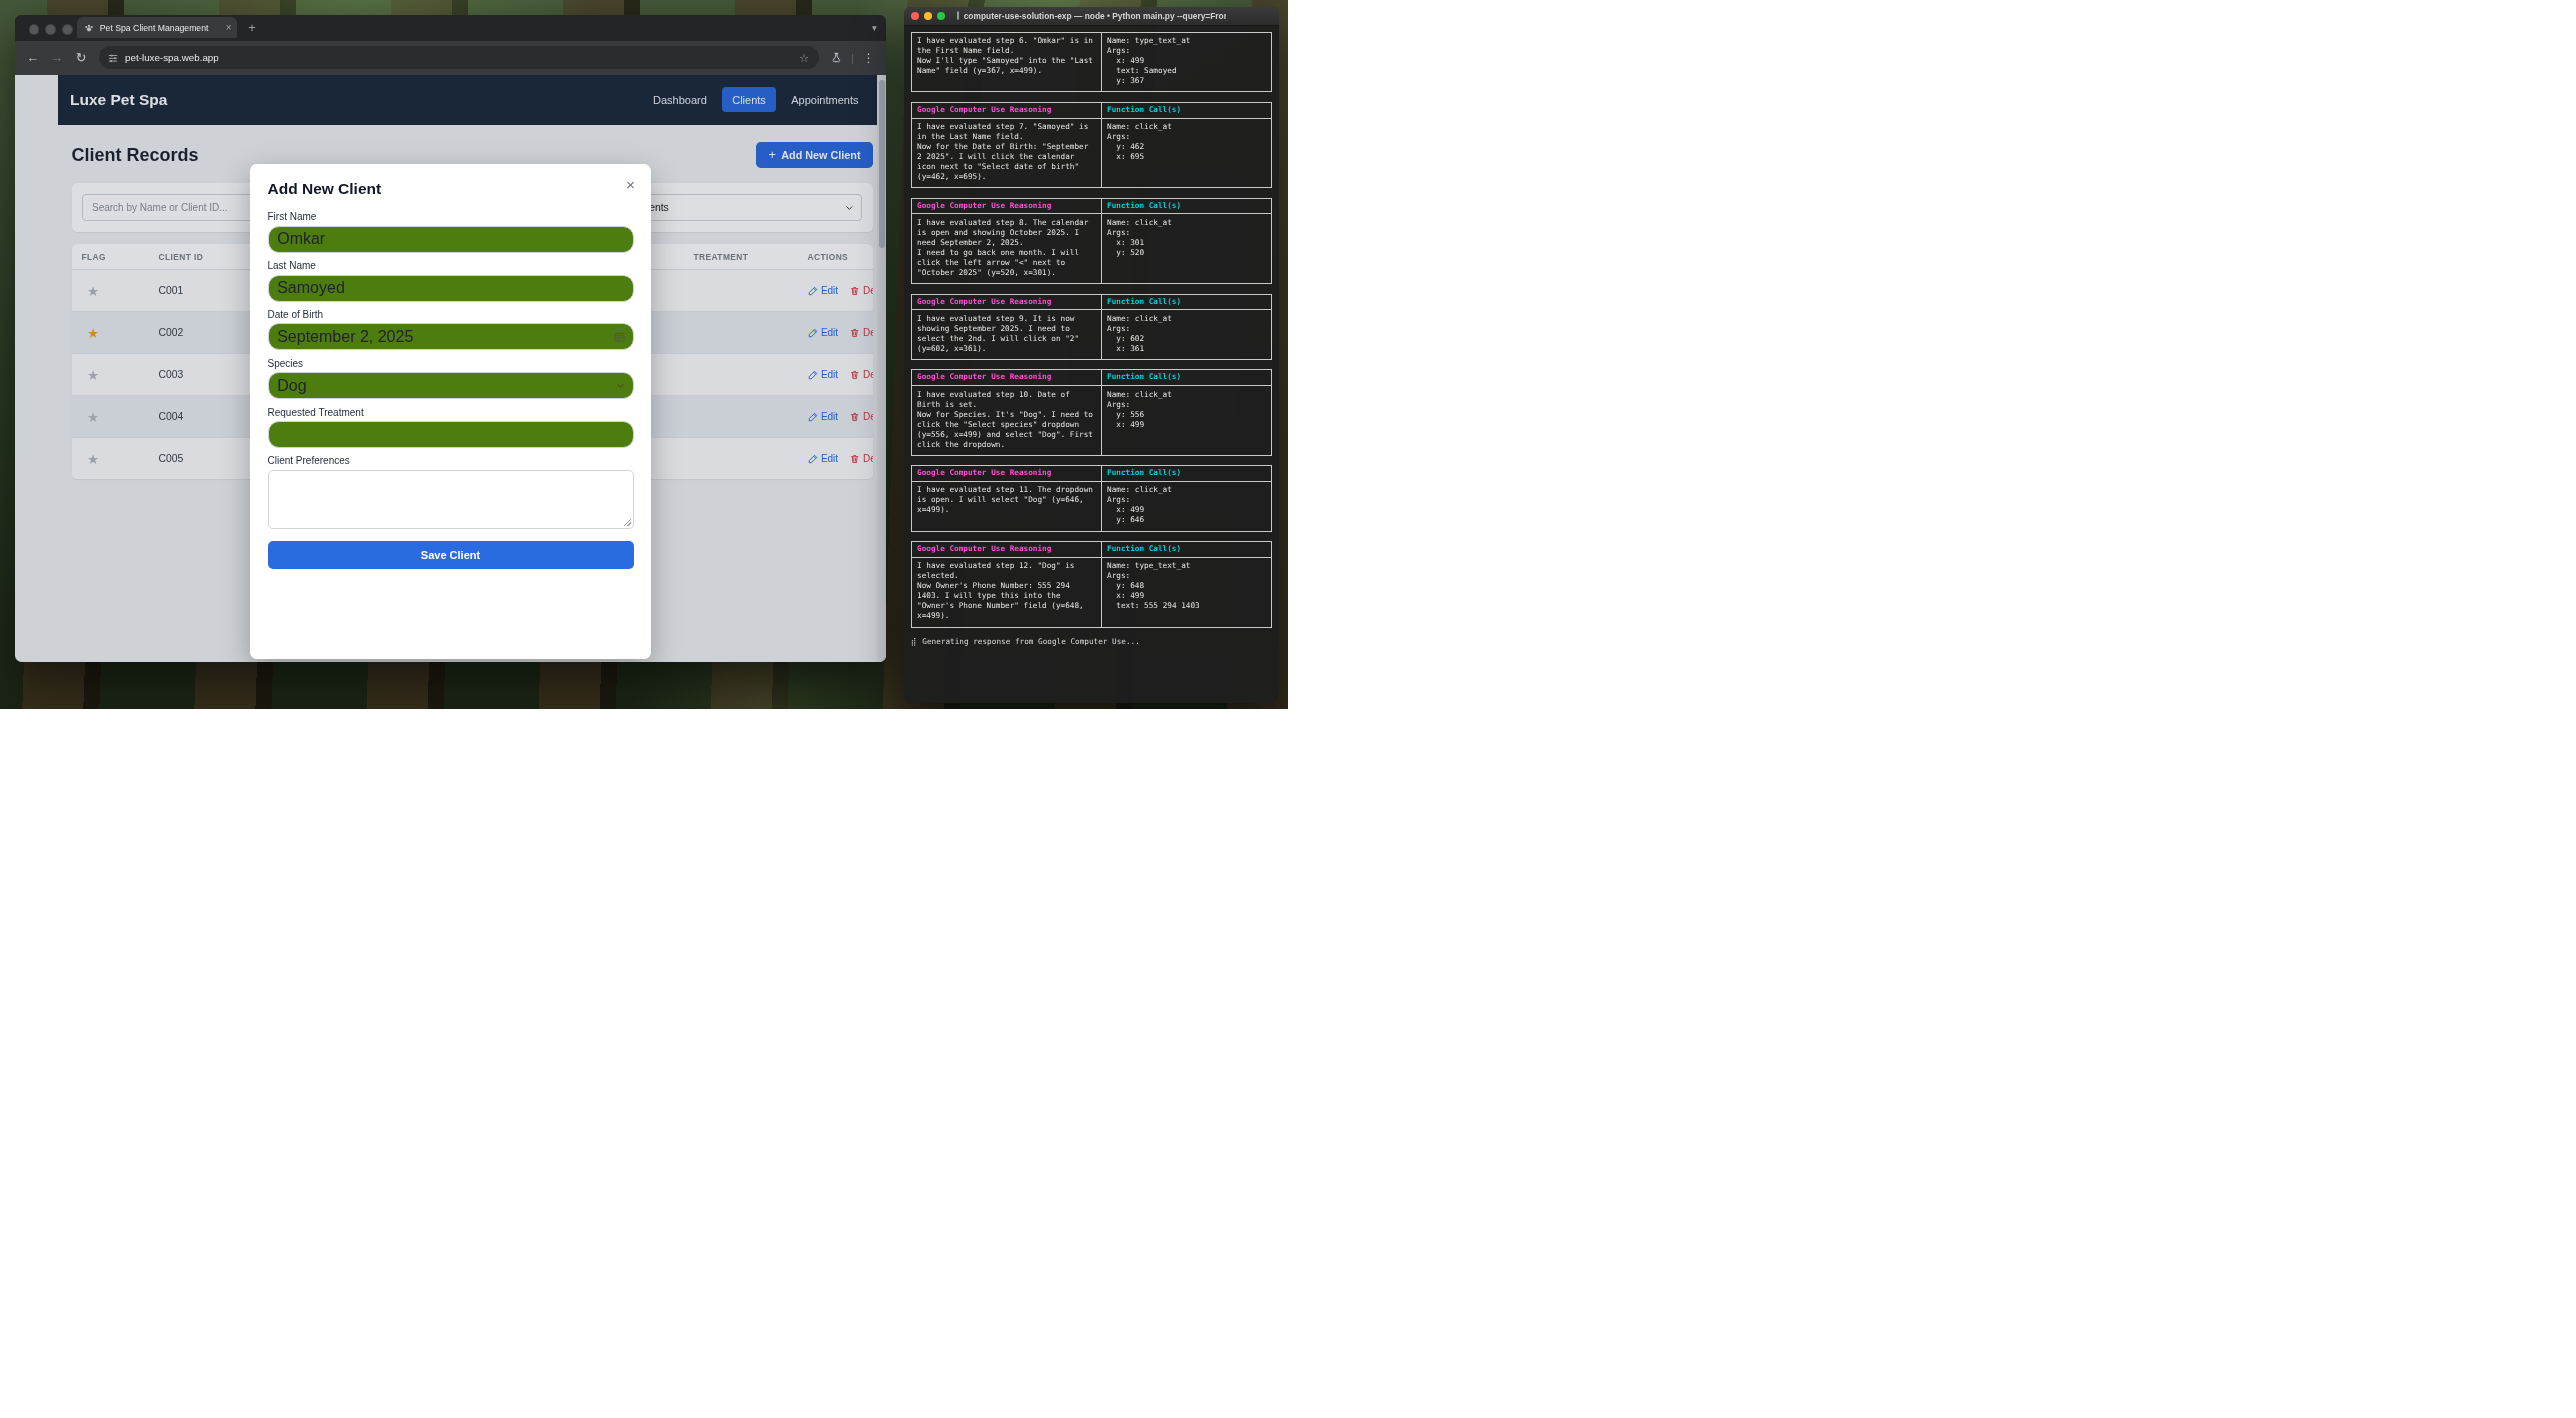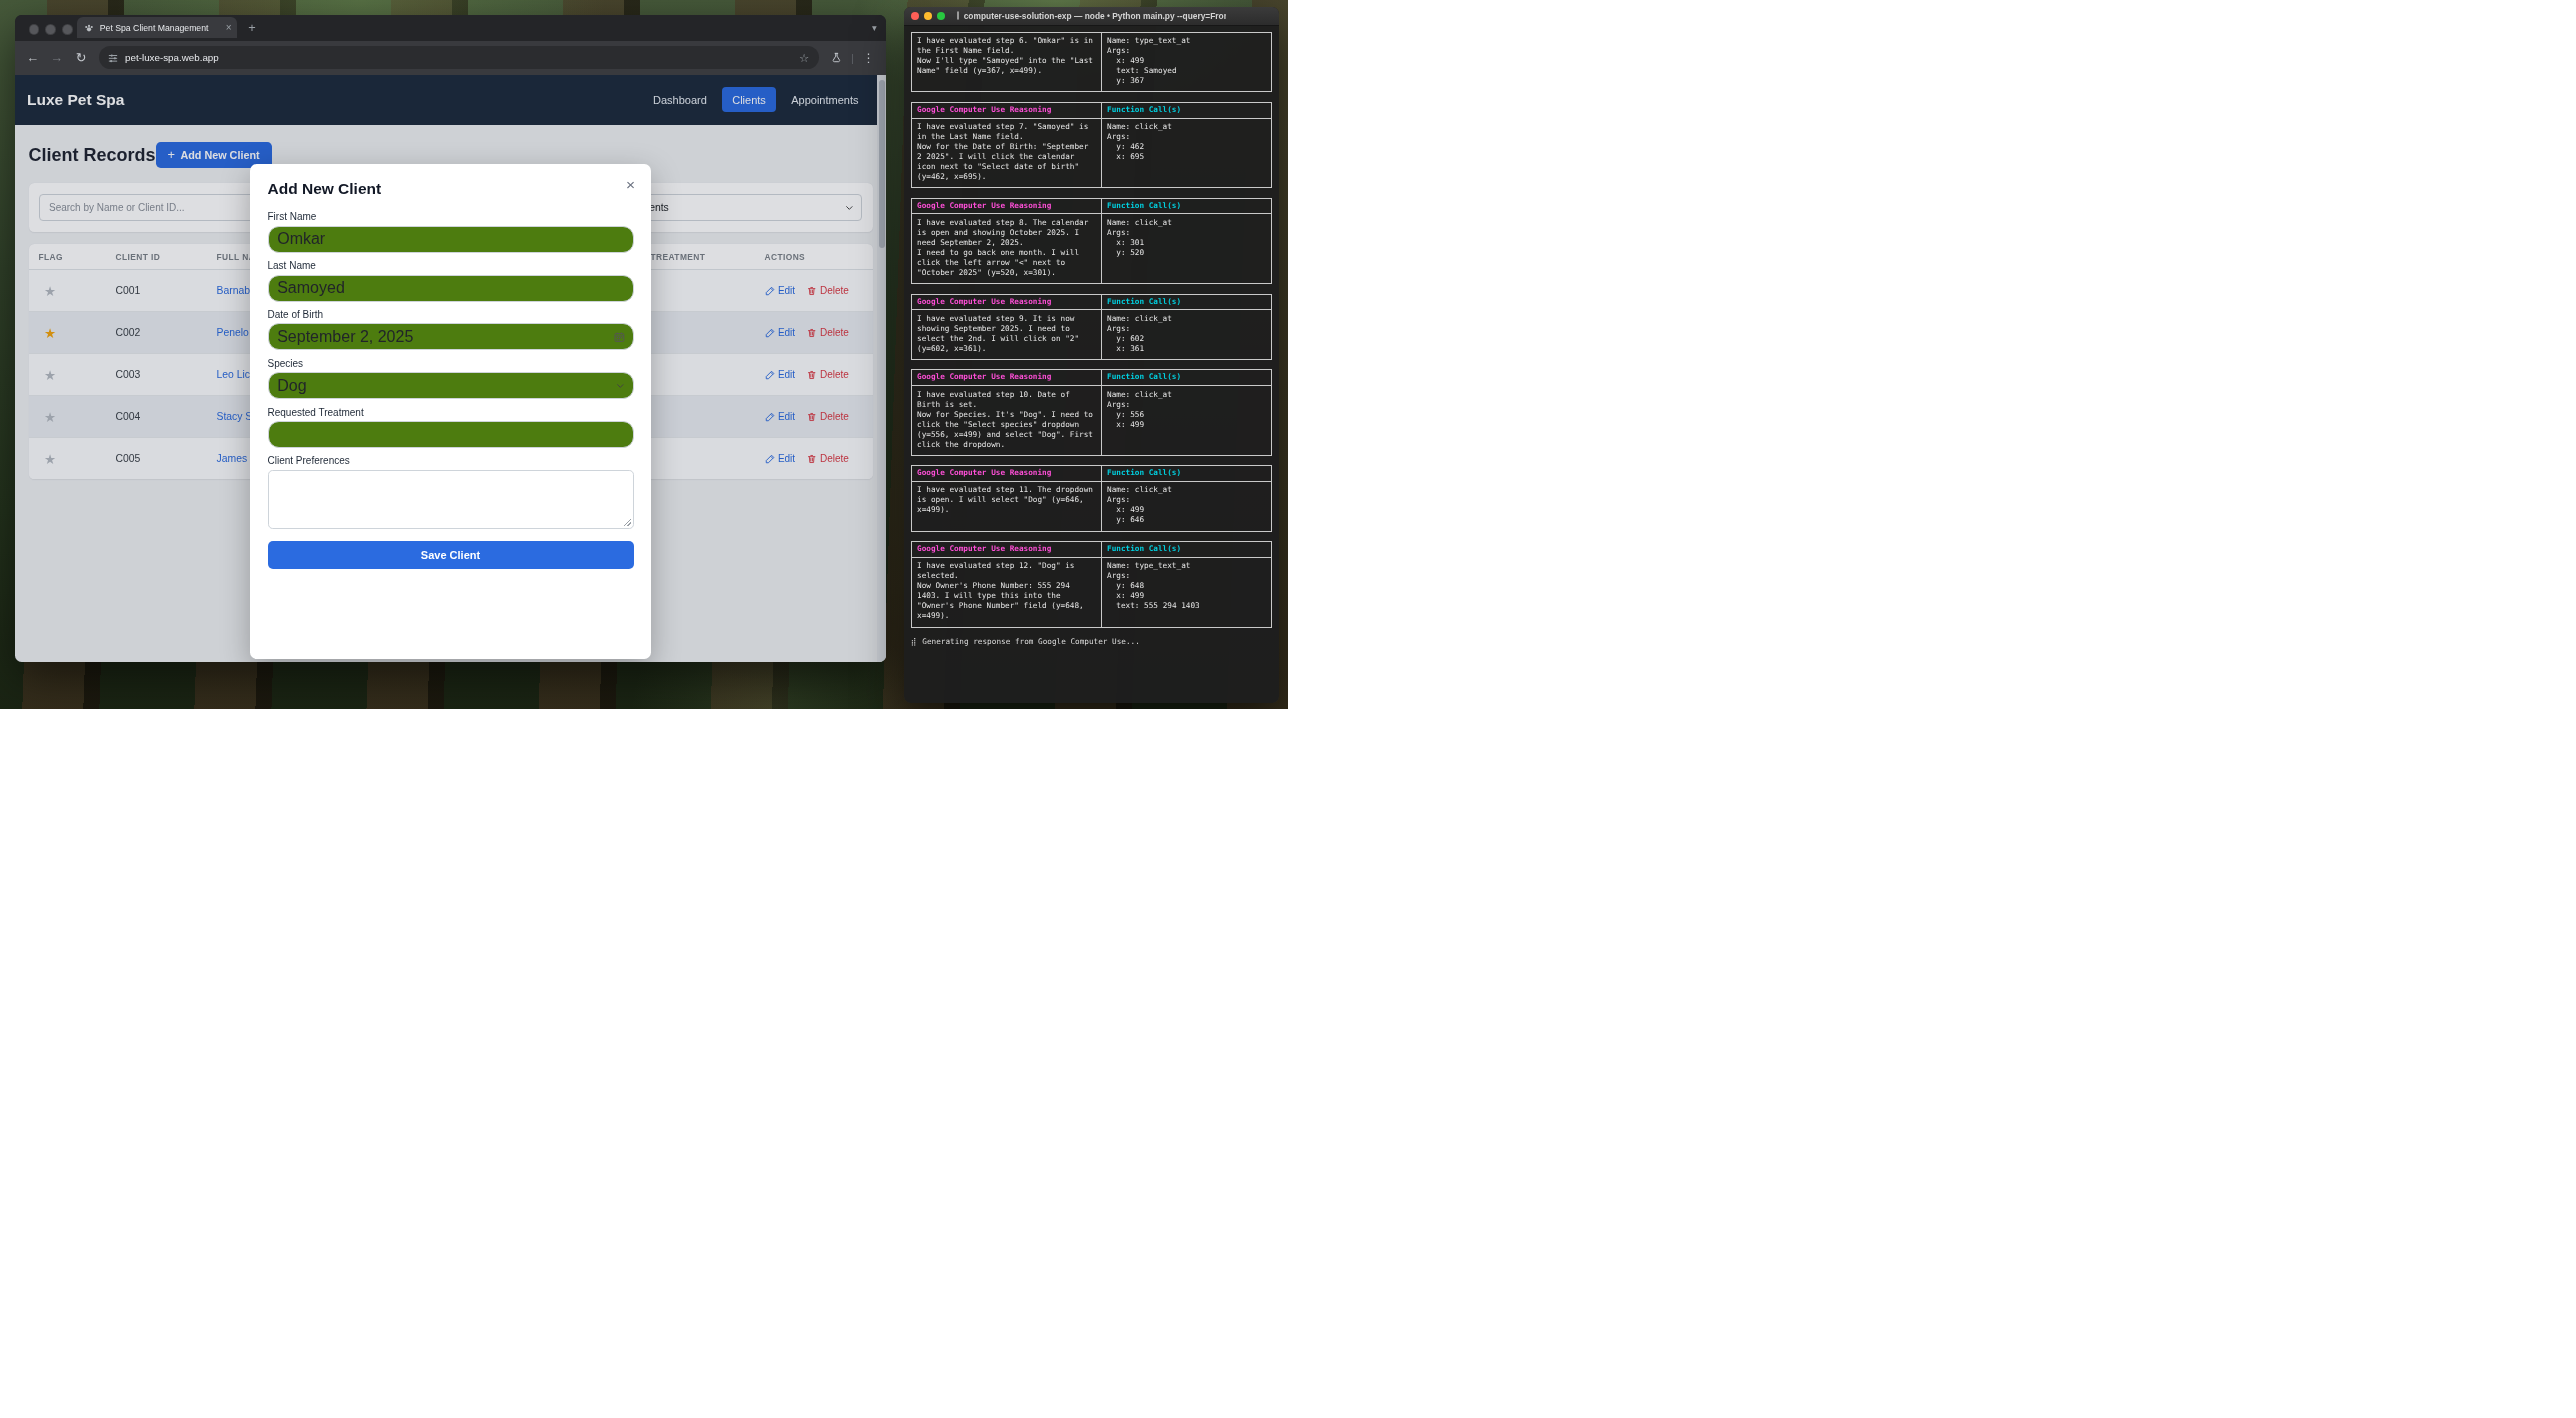--- a/index.html
+++ b/index.html
@@ -26,28 +26,28 @@
   .tab-chevron{margin-left:auto;margin-right:9.4px;align-self:center;color:#9aa0a6;font-size:9.4px;}
   .toolbar{height:34px;background:#393a3e;display:flex;align-items:center;padding:0 8px;gap:4px;}
   .navbtn{width:20px;height:20px;display:flex;align-items:center;justify-content:center;color:#c7cbd0;font-size:12.8px;border-radius:50%;}
   .navbtn.dim{color:#7b7f84;}
   .omnibox{flex:1;height:23px;background:#2b2c2f;border-radius:11.4px;display:flex;align-items:center;gap:6.7px;padding:0 9.4px;margin:0 4px;}
   .url{flex:1;color:#e8eaed;font-size:9.8px;white-space:nowrap;overflow:hidden;}
   .obx-star{color:#9aa0a6;font-size:11.4px;}
   .tbicon{color:#c7cbd0;display:flex;align-items:center;justify-content:center;width:19px;height:19px;}
   .tb-div{color:#5f6368;font-size:10.8px;padding:0 1.3px;}
   
-  .viewport{position:relative;height:759px;background:#eef0f2;overflow:hidden;}
+  .viewport{position:relative;height:759px;background:#eef0f2;overflow:hidden;padding-left:43px;}
   .site-header{height:50px;background:#1d2b3c;display:flex;align-items:center;padding:0 17.5px 0 12px;box-sizing:border-box;}
   .brand{color:#fff;font-size:15.5px;font-weight:700;}
   .site-nav{margin-left:auto;display:flex;align-items:center;gap:5.4px;}
   .nav-item{color:#e9eef4;font-size:11px;padding:6.7px 10px;border-radius:4px;cursor:pointer;}
   .nav-item.active{background:#2b6be0;color:#fff;}
   .content{padding:0 13.5px;}
-  .page-head{margin-top:17.5px;display:flex;align-items:center;justify-content:flex-start;}
+  .page-head{margin-top:17.5px;display:flex;align-items:center;justify-content:space-between;}
   .page-title{font-size:18px;font-weight:700;color:#1f2430;}
   .btn-primary{background:#2b6be0;color:#fff;border:none;border-radius:4.7px;font-size:10.8px;font-weight:600;
     padding:6.7px 12px;display:flex;align-items:center;gap:5.4px;cursor:pointer;font-family:inherit;}
   .plus-glyph{font-size:12.8px;font-weight:400;line-height:1;}
   .card{background:#fff;border-radius:5.4px;box-shadow:0 0.7px 1.3px rgba(16,24,40,.07);}
   .filter-card{margin-top:15px;padding:10.8px;display:flex;align-items:center;}
   .search-input{width:377px;height:27px;border:0.7px solid #cfd4da;border-radius:4px;padding:0 8.7px;font-size:10px;
     color:#212529;font-family:inherit;box-sizing:border-box;background:#fff;}
   .search-input::placeholder{color:#8a9099;}
   .filter-select{margin-left:auto;width:269px;height:27px;border:0.7px solid #cfd4da;border-radius:4px;background:#fff;

